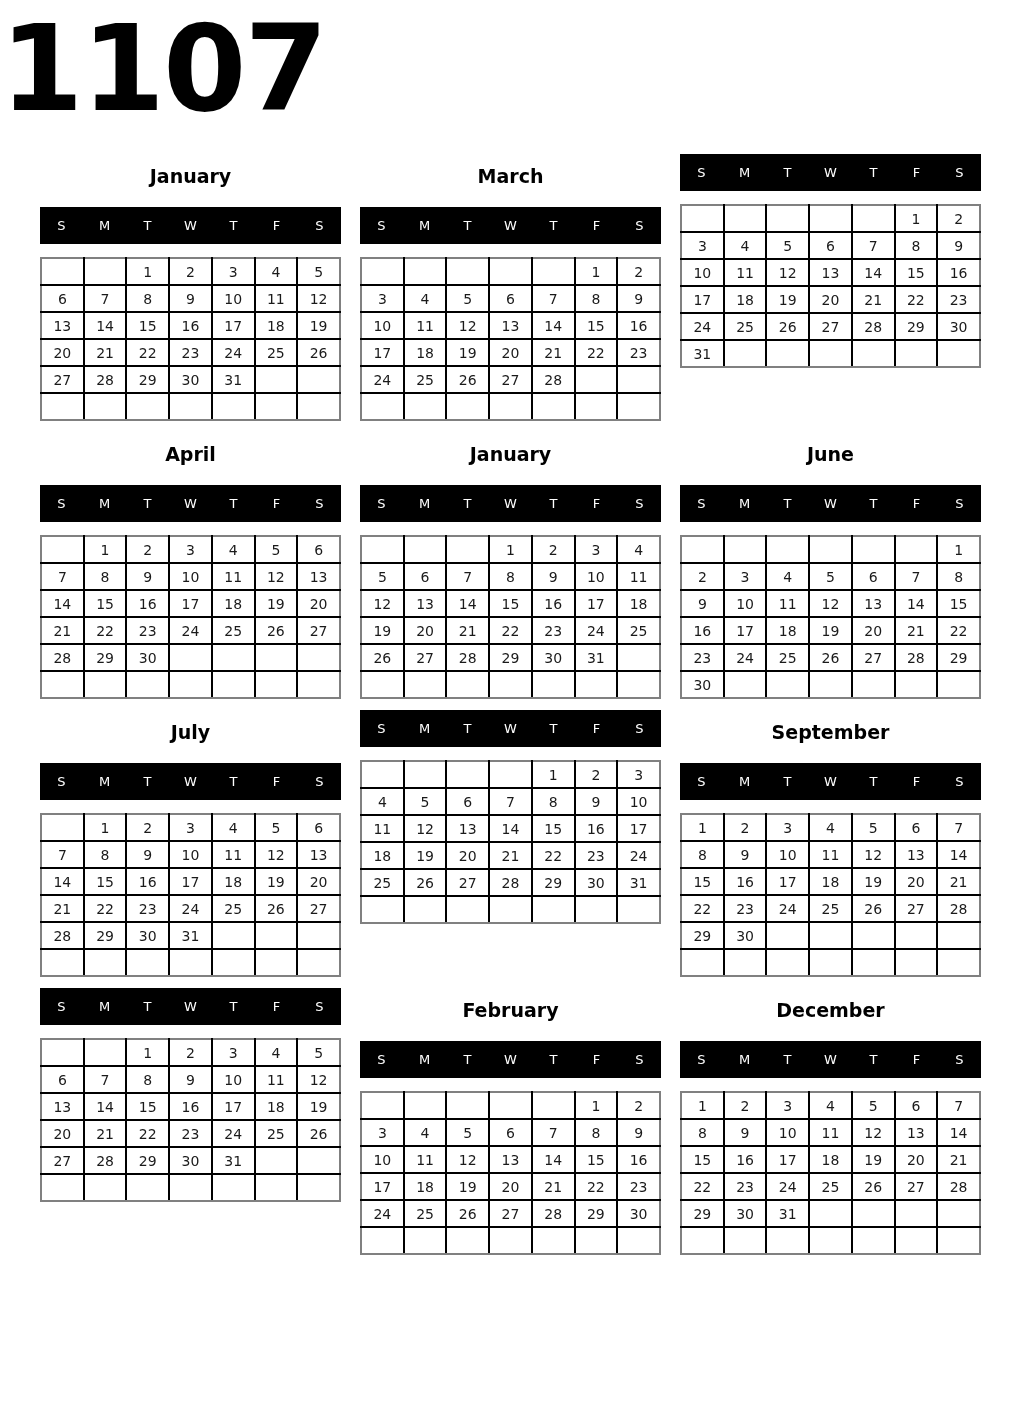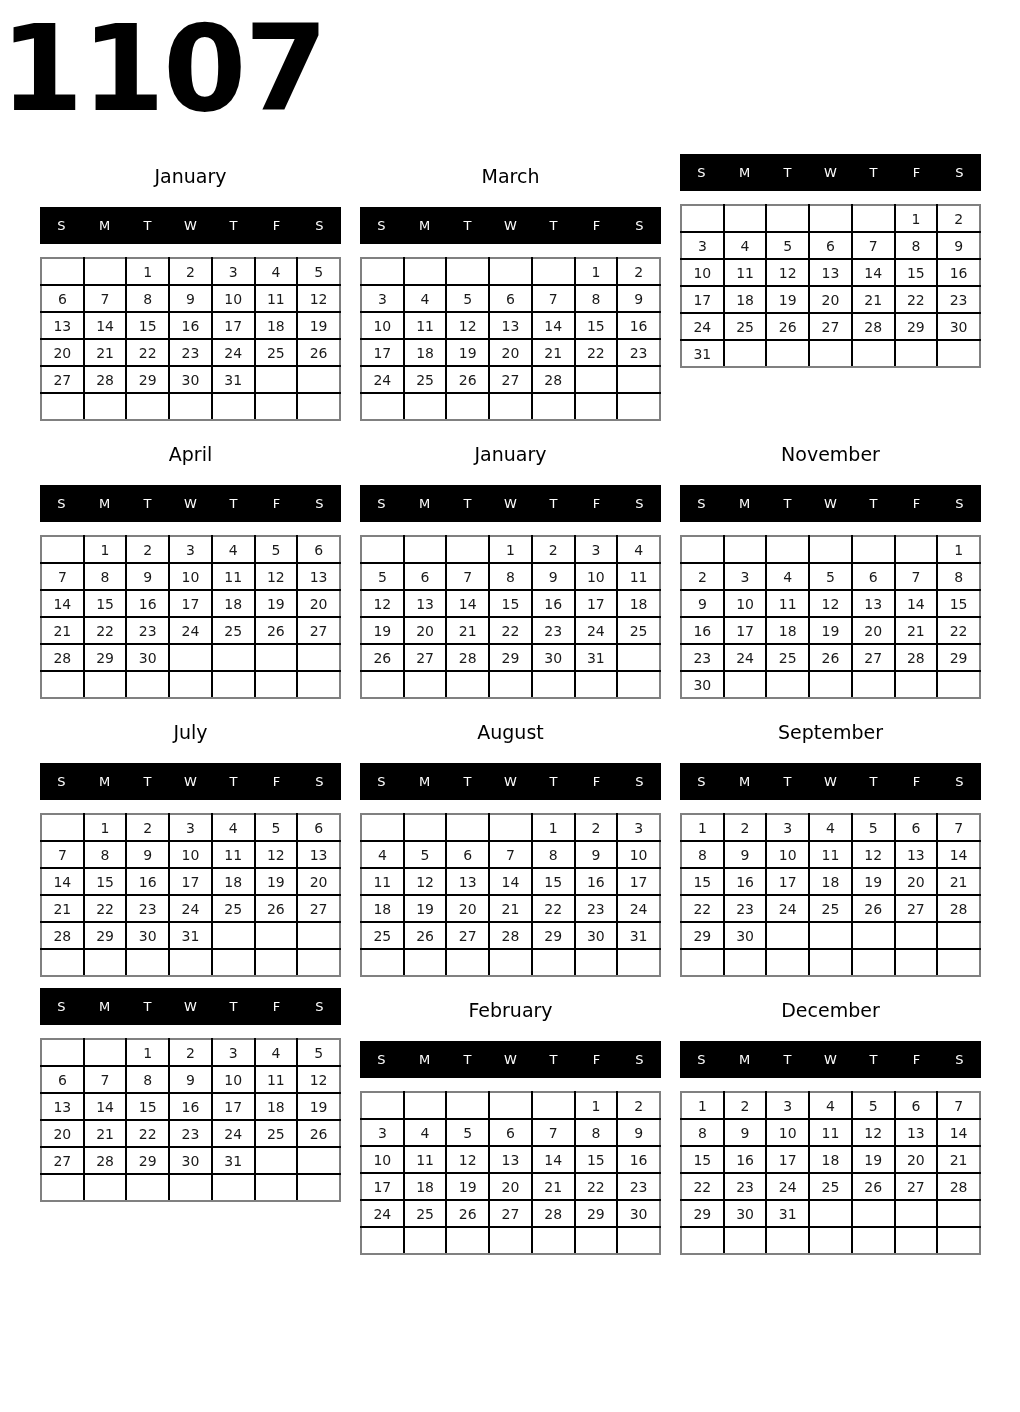--- a/index.html
+++ b/index.html
@@ -31,21 +31,21 @@
   }
   .month { width: 301px; }
   .month-title {
     margin: 0;
     height: 53px;
     box-sizing: border-box;
     padding-top: 12px;
     text-align: center;
     font-size: 19px;
     line-height: 21px;
-    font-weight: normal;
+    font-weight: bold;
     color: var(--title-text, #000000);
   }
   .dow-bar {
     height: 37px;
     background: var(--weekday-bar-bg, #000000);
     color: var(--weekday-bar-text, #ffffff);
     display: grid;
     grid-template-columns: repeat(7, 1fr);
     align-items: center;
     text-align: center;
@@ -420,21 +420,21 @@
             <td></td>
             <td></td>
             <td></td>
             <td></td>
             <td></td>
           </tr>
       </tbody>
     </table>
   </section>
     <section class="month">
-    <h2 class="month-title">November</h2>
+    <h2 class="month-title">June</h2>
     <div class="dow-bar">
       <span>S</span>
       <span>M</span>
       <span>T</span>
       <span>W</span>
       <span>T</span>
       <span>F</span>
       <span>S</span>
     </div>
     <table class="cal">
@@ -560,21 +560,20 @@
             <td></td>
             <td></td>
             <td></td>
             <td></td>
             <td></td>
           </tr>
       </tbody>
     </table>
   </section>
     <section class="month">
-    <h2 class="month-title">August</h2>
     <div class="dow-bar">
       <span>S</span>
       <span>M</span>
       <span>T</span>
       <span>W</span>
       <span>T</span>
       <span>F</span>
       <span>S</span>
     </div>
     <table class="cal">

